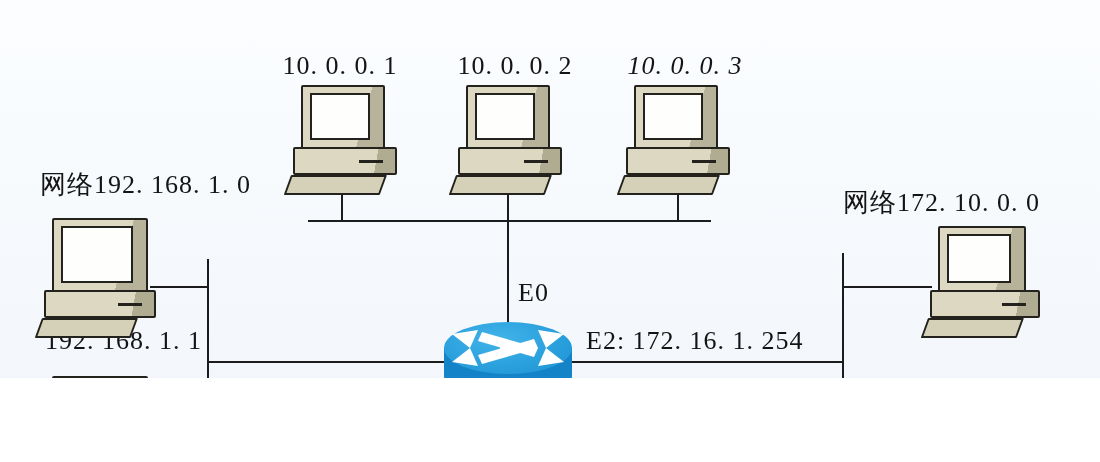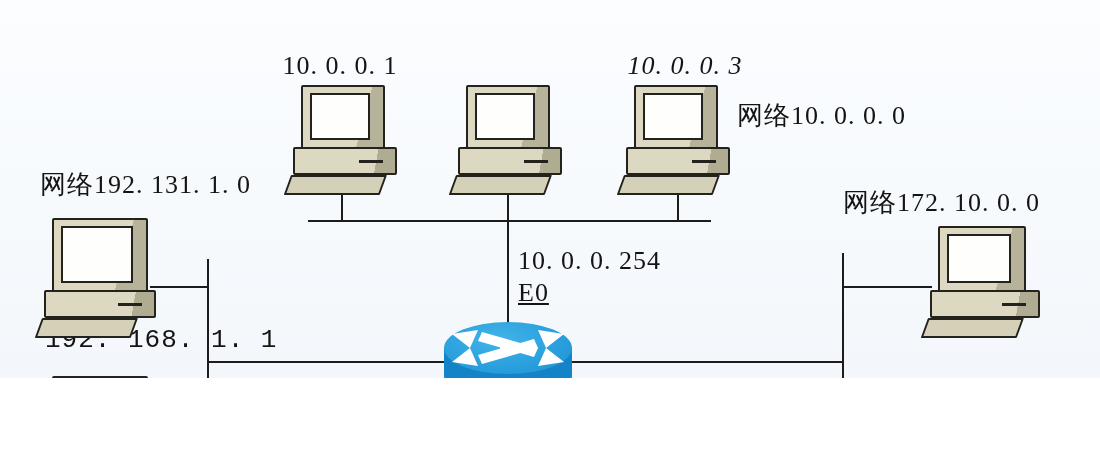--- a/index.html
+++ b/index.html
@@ -58,30 +58,30 @@
     font-size:26px;letter-spacing:3px;border-radius:8px;
   }
   .rtable .vdiv{position:absolute;left:229px;top:32px;bottom:0;width:2px;background:#1c1c1c;}
 </style>
 </head>
 <body>
 
 <div id="stage">
 
   <div class="lbl center" style="left:277px;top:52px;width:126px;">10. 0. 0. 1</div>
+  <div class="lbl center" style="left:452px;top:52px;width:126px;">10. 0. 0. 2</div>
   <div class="lbl center" style="left:622px;top:52px;width:126px;font-style:italic;">10. 0. 0. 3</div>
 
-  <div class="lbl" style="left:737px;top:102px;">网络10. 0. 0. 0</div>
-  <div class="lbl" style="left:40px;top:171px;">网络192. 131. 1. 0</div>
+  <div class="lbl" style="left:40px;top:171px;">网络192. 168. 1. 0</div>
   <div class="lbl" style="left:843px;top:189px;">网络172. 10. 0. 0</div>
 
-  <div class="lbl" style="left:45px;top:327px;font-family:Liberation Mono, monospace;">192. 168. 1. 1</div>
+  <div class="lbl" style="left:45px;top:327px;">192. 168. 1. 1</div>
 
-  <div class="lbl" style="left:518px;top:247px;">10. 0. 0. 254</div>
-  <div class="lbl" style="left:518px;top:279px;text-decoration:underline;">E0</div>
+  <div class="lbl" style="left:518px;top:279px;">E0</div>
+  <div class="lbl" style="left:586px;top:327px;">E2:  172. 16. 1. 254</div>
 
   <div class="line" style="left:308px;top:220px;width:403px;height:2px;"></div>
   <div class="line" style="left:341px;top:194px;width:2px;height:27px;"></div>
   <div class="line" style="left:507px;top:194px;width:2px;height:27px;"></div>
   <div class="line" style="left:677px;top:194px;width:2px;height:27px;"></div>
   <div class="line" style="left:507px;top:222px;width:2px;height:102px;"></div>
 
   <div class="line" style="left:207px;top:259px;width:2px;height:203px;"></div>
   <div class="line" style="left:842px;top:253px;width:2px;height:209px;"></div>
 

